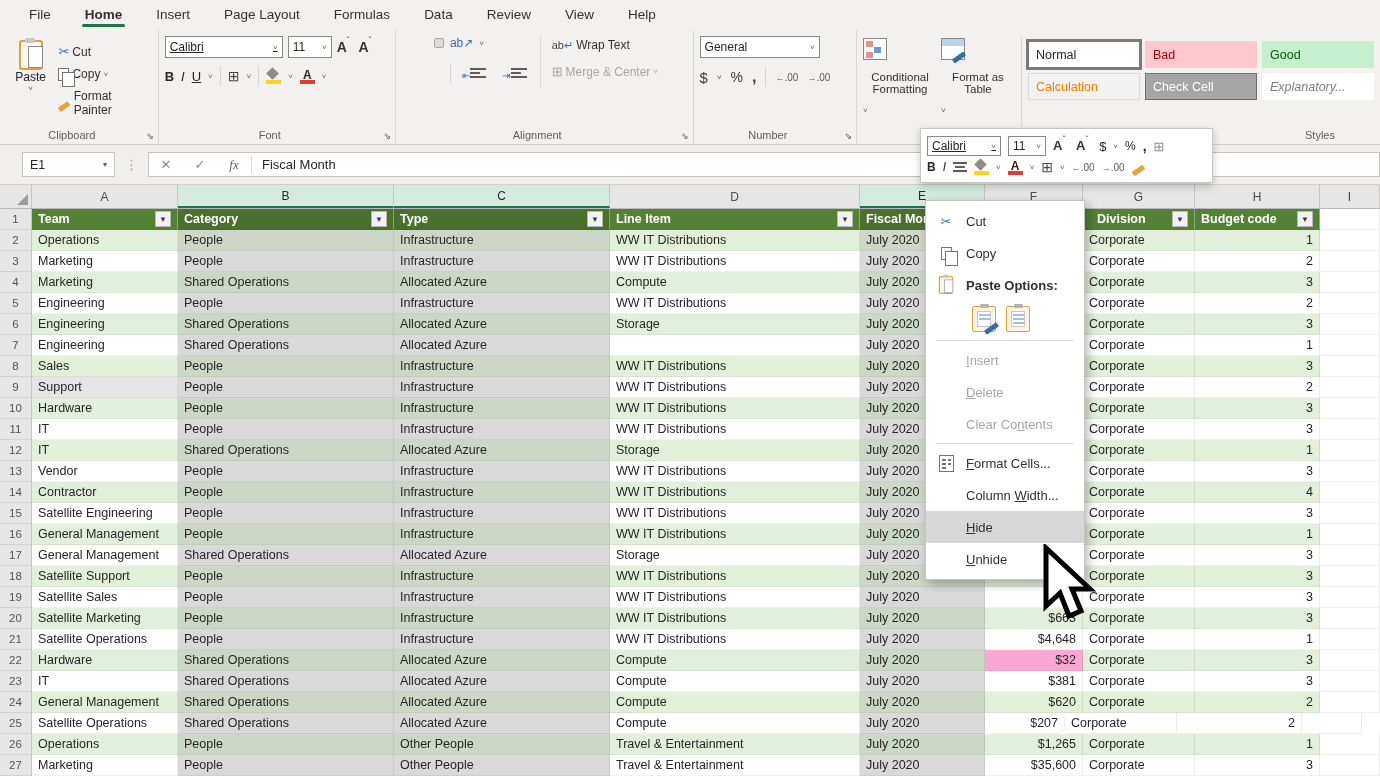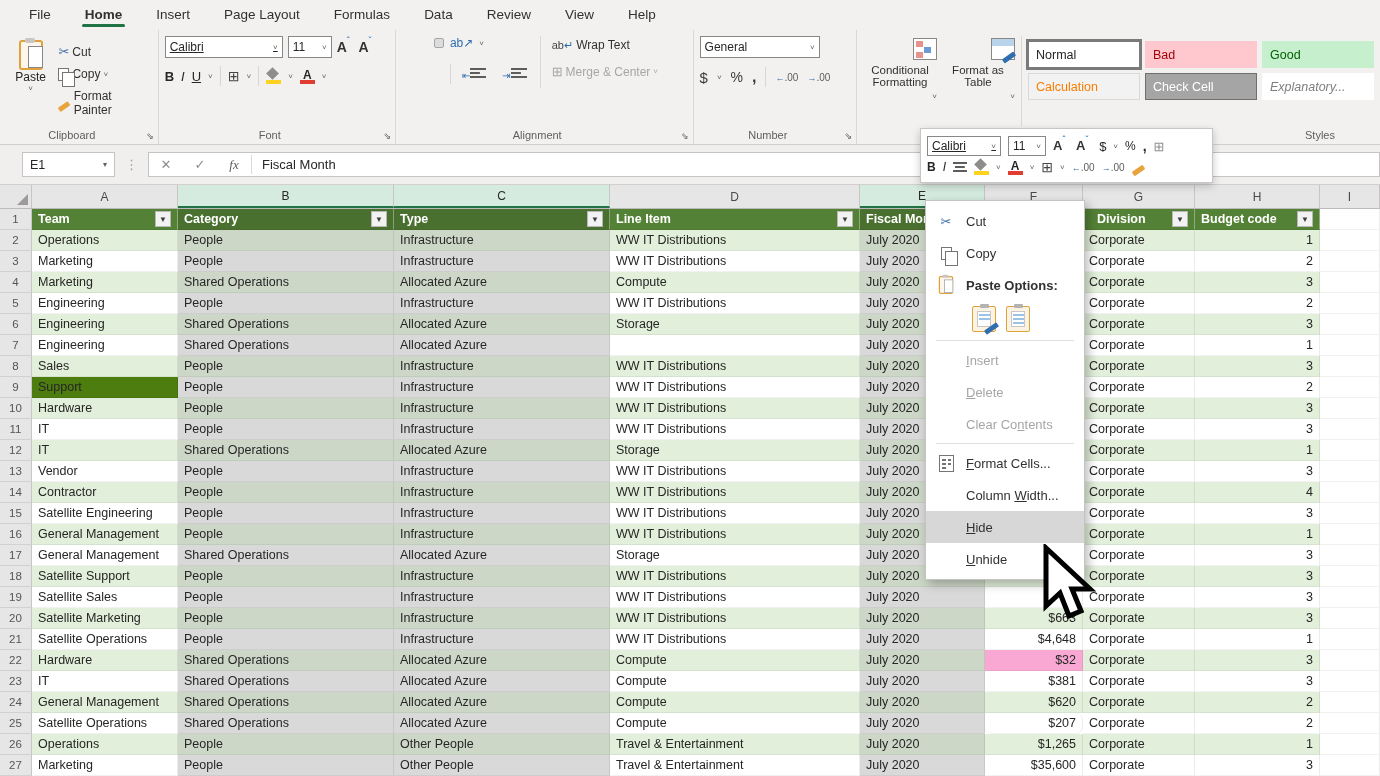--- a/index.html
+++ b/index.html
@@ -77,22 +77,22 @@
 
   
   .g-num { width:170px; }
   .num-sel { width:120px; }
   .num-row { display:flex; align-items:center; gap:9px; margin-top:9px; font-size:14px; color:#3b3a39; }
   .dollar { font-size:15px; } .comma { font-weight:bold; font-size:16px; }
   .dec { font-size:10px; color:#5f5d5b; } .dec .arr { color:#2f6fb0; font-size:9px; }
 
   
   .g-styles { flex:1; display:flex; gap:4px; }
-  .stylebig { width:74px; display:flex; flex-direction:column; align-items:flex-end; text-align:center;
-    font-size:11.5px; color:#323130; gap:4px; padding-top:2px; }
+  .stylebig { width:74px; display:flex; flex-direction:column; align-items:flex-start; text-align:center;
+    font-size:11.5px; color:#323130; gap:11px; padding-top:2px; }
   .ico-cf { width:24px; height:22px; border:1px solid #8a8886; background:#fff; position:relative; }
   .ico-cf i { position:absolute; width:7px; height:6px; }
   .ico-cf .c1{ left:2px; top:2px; background:#e8928c; } .ico-cf .c2{ left:10px; top:8px; background:#6b9bd2; }
   .ico-cf .c3{ left:2px; top:13px; background:#e8928c; }
   .ico-ft { width:24px; height:22px; border:1px solid #8a8886; position:relative;
     background:linear-gradient(#b9d4ea,#b9d4ea) 0 0/100% 7px no-repeat, #fff; }
   .ico-ft::after { content:""; position:absolute; right:-2px; bottom:-1px; width:14px; height:5px;
     background:#2f6fb0; transform:rotate(-35deg); border-radius:1px; }
   .gallery { display:grid; grid-template-columns:repeat(3, 112px); grid-auto-rows:27px; gap:5px;
     padding:5px 0 0 6px; border-left:1px solid #dad7d4; margin-left:2px; overflow:hidden; }
@@ -481,21 +481,21 @@
           <div class="cell" style="width: 216px; flex: 0 0 auto; background: rgb(205, 215, 199);">Infrastructure</div>
           <div class="cell" style="width: 250px; flex: 0 0 auto; background: rgb(226, 239, 218);">WW IT Distributions</div>
           <div class="cell" style="width: 125px; flex: 0 0 auto; background: rgb(205, 215, 199);">July 2020</div>
           <div class="cell right" style="width: 98px; flex: 0 0 auto; background: rgb(226, 239, 218);"></div>
           <div class="cell" style="width: 112px; flex: 0 0 auto; background: rgb(226, 239, 218);">Corporate</div>
           <div class="cell right" style="width: 125px; flex: 0 0 auto; background: rgb(226, 239, 218);">3</div>
           <div class="cell" style="width: 60px; flex: 0 0 auto; background: rgb(255, 255, 255);"></div>
         </div>
         <div class="srow">
           <div class="rownum">9</div>
-          <div class="cell" style="width: 146px; flex: 0 0 auto; background: #4d7c0f;">Support</div>
+          <div class="cell" style="width: 146px; flex: 0 0 auto; background: #e5e5e5;">Support</div>
           <div class="cell" style="width: 216px; flex: 0 0 auto; background: rgb(217, 217, 217);">People</div>
           <div class="cell" style="width: 216px; flex: 0 0 auto; background: rgb(217, 217, 217);">Infrastructure</div>
           <div class="cell" style="width: 250px; flex: 0 0 auto; background: rgb(255, 255, 255);">WW IT Distributions</div>
           <div class="cell" style="width: 125px; flex: 0 0 auto; background: rgb(217, 217, 217);">July 2020</div>
           <div class="cell right" style="width: 98px; flex: 0 0 auto; background: rgb(255, 255, 255);"></div>
           <div class="cell" style="width: 112px; flex: 0 0 auto; background: rgb(255, 255, 255);">Corporate</div>
           <div class="cell right" style="width: 125px; flex: 0 0 auto; background: rgb(255, 255, 255);">2</div>
           <div class="cell" style="width: 60px; flex: 0 0 auto; background: rgb(255, 255, 255);"></div>
         </div>
         <div class="srow">
@@ -678,21 +678,21 @@
           <div class="cell right" style="width: 125px; flex: 0 0 auto; background: rgb(226, 239, 218);">2</div>
           <div class="cell" style="width: 60px; flex: 0 0 auto; background: rgb(255, 255, 255);"></div>
         </div>
         <div class="srow">
           <div class="rownum">25</div>
           <div class="cell" style="width: 146px; flex: 0 0 auto; background: rgb(255, 255, 255);">Satellite Operations</div>
           <div class="cell" style="width: 216px; flex: 0 0 auto; background: rgb(217, 217, 217);">Shared Operations</div>
           <div class="cell" style="width: 216px; flex: 0 0 auto; background: rgb(217, 217, 217);">Allocated Azure</div>
           <div class="cell" style="width: 250px; flex: 0 0 auto; background: rgb(255, 255, 255);">Compute</div>
           <div class="cell" style="width: 125px; flex: 0 0 auto; background: rgb(217, 217, 217);">July 2020</div>
-          <div class="cell right" style="width: 98px; flex: 0 0 auto; background: rgb(255, 255, 255); border-radius: 7px;">$207</div>
+          <div class="cell right" style="width: 80px; flex: 0 0 auto; background: rgb(255, 255, 255); border-radius: 7px;">$207</div>
           <div class="cell" style="width: 112px; flex: 0 0 auto; background: rgb(255, 255, 255);">Corporate</div>
           <div class="cell right" style="width: 125px; flex: 0 0 auto; background: rgb(255, 255, 255);">2</div>
           <div class="cell" style="width: 60px; flex: 0 0 auto; background: rgb(255, 255, 255);"></div>
         </div>
         <div class="srow">
           <div class="rownum">26</div>
           <div class="cell" style="width: 146px; flex: 0 0 auto; background: rgb(226, 239, 218);">Operations</div>
           <div class="cell" style="width: 216px; flex: 0 0 auto; background: rgb(205, 215, 199);">People</div>
           <div class="cell" style="width: 216px; flex: 0 0 auto; background: rgb(205, 215, 199);">Other People</div>
           <div class="cell" style="width: 250px; flex: 0 0 auto; background: rgb(226, 239, 218);">Travel &amp; Entertainment</div>

